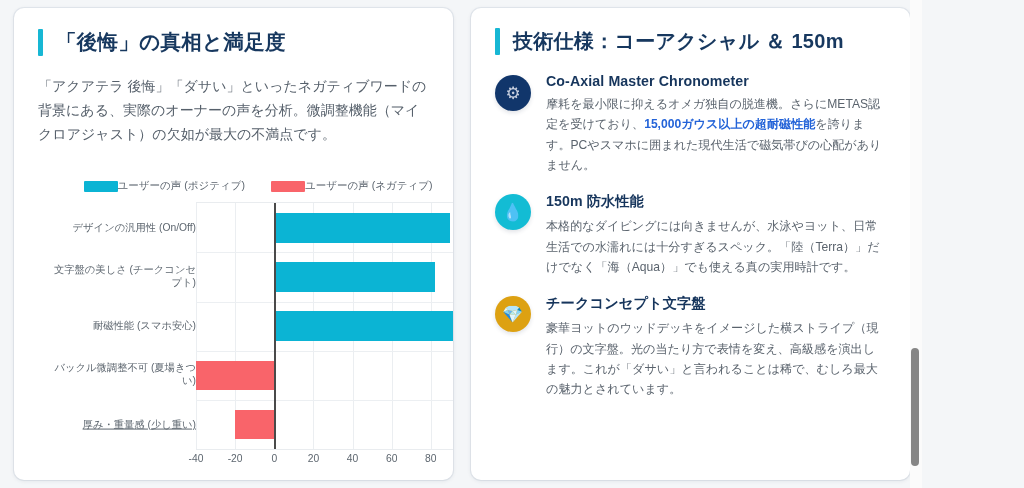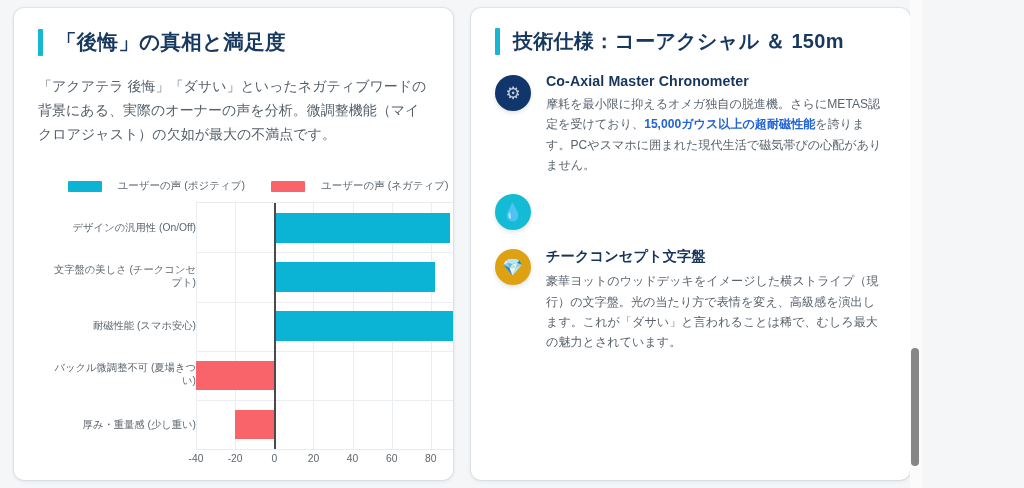--- a/index.html
+++ b/index.html
@@ -47,21 +47,21 @@
   .lead {
     font-size: 14px; line-height: 1.72; color: #56606b;
     margin-bottom: 32px;
   }
   .chart-wrap { position: relative; width: 440px; height: 290px; margin: 0 auto; }
 
   .legend {
     display: flex; justify-content: center; align-items: center;
     gap: 26px; margin-bottom: 8px; height: 16px;
   }
-  .legend-item { display: flex; align-items: center; gap: 16px; justify-content: flex-end; }
+  .legend-item { display: flex; align-items: center; gap: 0; justify-content: flex-end; }
   .legend-swatch { width: 34px; height: 11px; border-radius: 1px; }
   .legend-label { font-size: 10.5px; color: #5b646e; white-space: nowrap; }
 
   .plot {
     position: relative;
     height: 248px;
     margin-left: 158px;
     margin-right: 8px;
     border-top: 1px solid #e9ecef;
     border-bottom: 1px solid #e9ecef;
@@ -169,21 +169,21 @@
             <div class="ylabel" style="top: 50%;">耐磁性能 (スマホ安心)</div>
             <div class="bar" title="耐磁性能 (スマホ安心): 95" style="background: rgb(11, 180, 212); left: 28.5714%; width: 67.8571%;"></div>
           </div>
           <div class="rowsep" style="top: 40%;"></div>
           <div class="bar-row" style="top: 60%; height: 20%;">
             <div class="ylabel" style="top: 50%;">バックル微調整不可 (夏場きつい)</div>
             <div class="bar" title="バックル微調整不可 (夏場きつい): -40" style="background: rgb(249, 100, 106); left: 0%; width: 28.5714%;"></div>
           </div>
           <div class="rowsep" style="top: 60%;"></div>
           <div class="bar-row" style="top: 80%; height: 20%;">
-            <div class="ylabel" style="top: 50%;">厚み・重量感 (少し重い)</div>
+            <div class="ylabel" style="top: 50%; text-decoration: underline;">厚み・重量感 (少し重い)</div>
             <div class="bar" title="厚み・重量感 (少し重い): -20" style="background: rgb(249, 100, 106); left: 14.2857%; width: 14.2857%;"></div>
           </div>
           <div class="rowsep" style="top: 80%;"></div>
           <div class="zeroline" style="left: 28.5714%;"></div>
         </div>
       <div class="xaxis" id="xaxis">
           <span class="xtick" style="left: 0%;">-40</span>
           <span class="xtick" style="left: 14.2857%;">-20</span>
           <span class="xtick" style="left: 28.5714%;">0</span>
           <span class="xtick" style="left: 42.8571%;">20</span>
@@ -203,20 +203,24 @@
     <div id="spec-list">
         <div class="spec">
           <div class="spec-icon" style="background: rgb(17, 54, 107); color: rgb(198, 206, 222);">⚙</div>
           <div class="spec-body">
             <div class="spec-title">Co-Axial Master Chronometer</div>
             <div class="spec-desc">摩耗を最小限に抑えるオメガ独自の脱進機。さらにMETAS認定を受けており、<span class="hl">15,000ガウス以上の超耐磁性能</span>を誇ります。PCやスマホに囲まれた現代生活で磁気帯びの心配がありません。</div>
           </div>
         </div>
         <div class="spec">
           <div class="spec-icon" style="background: rgb(19, 188, 212); color: rgb(106, 168, 245);">💧</div>
+          <div class="spec-body">
+            <div class="spec-title">150m 防水性能</div>
+            <div class="spec-desc">本格的なダイビングには向きませんが、水泳やヨット、日常生活での水濡れには十分すぎるスペック。「陸（Terra）」だけでなく「海（Aqua）」でも使える真の実用時計です。</div>
+          </div>
         </div>
         <div class="spec">
           <div class="spec-icon" style="background: rgb(221, 161, 18); color: rgb(73, 183, 239);">💎</div>
           <div class="spec-body">
             <div class="spec-title">チークコンセプト文字盤</div>
             <div class="spec-desc">豪華ヨットのウッドデッキをイメージした横ストライプ（現行）の文字盤。光の当たり方で表情を変え、高級感を演出します。これが「ダサい」と言われることは稀で、むしろ最大の魅力とされています。</div>
           </div>
         </div>
       </div>
   </section>

